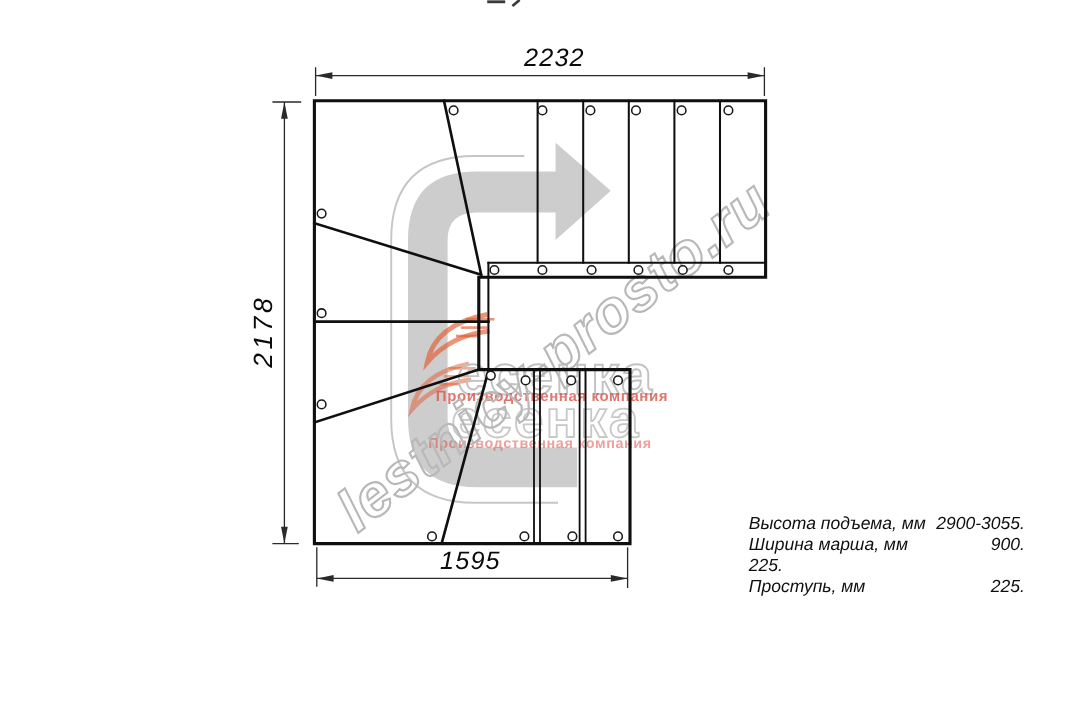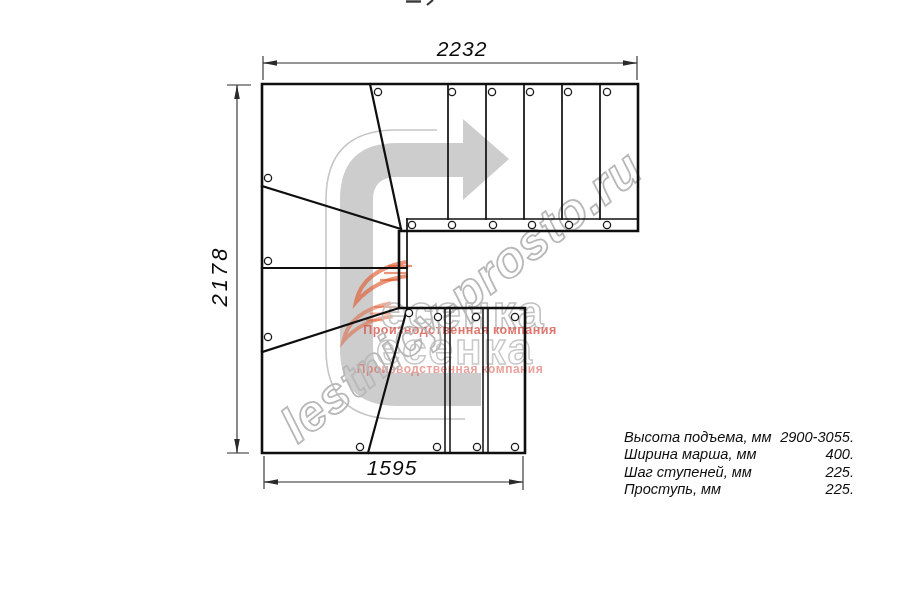--- a/index.html
+++ b/index.html
@@ -132,24 +132,23 @@
 
   <div class="dim-text" style="left:392px;top:468px;">1595</div>
 
   <div class="spec-table">
     <div class="spec-row">
       <span class="l">Высота подъема, мм</span>
       <span class="v">2900-3055.</span>
     </div>
     <div class="spec-row">
       <span class="l">Ширина марша, мм</span>
-      <span class="v">400.</span>
+      <span class="v">900.</span>
     </div>
     <div class="spec-row">
-      <span class="l">Шаг ступеней, мм</span>
       <span class="v">225.</span>
     </div>
     <div class="spec-row">
       <span class="l">Проступь, мм</span>
       <span class="v">225.</span>
     </div>
   </div>
 
 </div>
 

